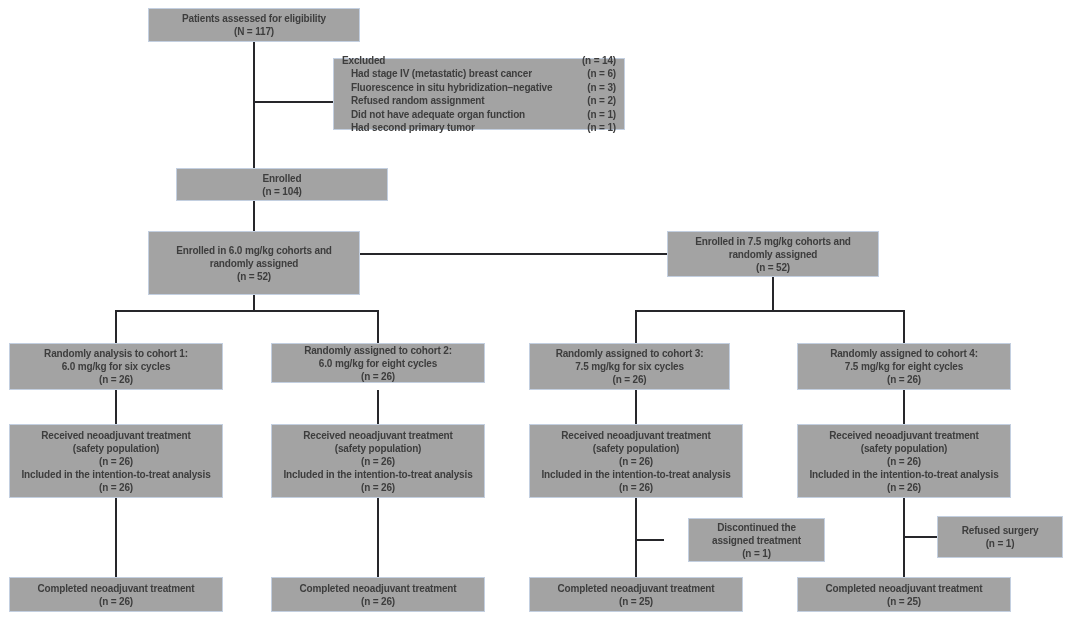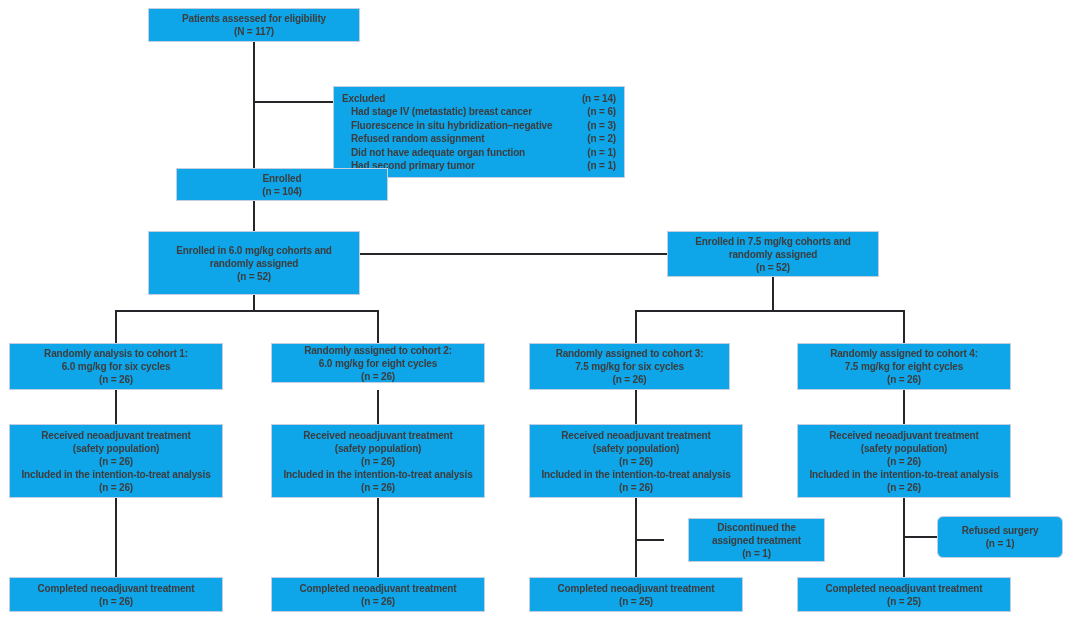--- a/index.html
+++ b/index.html
@@ -5,59 +5,59 @@
   html,body{margin:0;padding:0;background:#ffffff;}
   #canvas{
     position:relative;
     width:1080px;height:618px;
     background:#ffffff;
     font-family:"Liberation Sans", sans-serif;
     overflow:hidden;
   }
   .box{
     position:absolute;
-    background:#0ea5e9;
+    background:#a3a3a3;
     border:1px solid #c3cfe0;
     box-sizing:border-box;
     color:#3d3d3d;
     font-size:10px;
     font-weight:bold;
     letter-spacing:-0.15px;
     line-height:13px;
     display:flex;
     flex-direction:column;
     justify-content:center;
     align-items:center;
     text-align:center;
   }
   .box .ln{display:block;white-space:nowrap;}
   .vline,.hline{position:absolute;background:#26262a;}
   .vline{width:2px;}
   .hline{height:2px;}
 
   
   .b-elig{left:148px;top:8px;width:212px;height:34px;}
-  .b-excl{left:333px;top:58px;width:292px;height:92px;
+  .b-excl{left:333px;top:58px;width:292px;height:72px;
           justify-content:center;align-items:stretch;text-align:left;
-          padding:5px 8px;margin-top:28px;}
+          padding:5px 8px;}
   .b-excl .xrow{display:flex;justify-content:space-between;line-height:13.5px;}
   .b-excl .xrow.sub .xlabel{padding-left:9px;}
   .b-enr{left:148px;top:168px;width:212px;height:33px;margin-left:28px;}
   .b-c60{left:148px;top:231px;width:212px;height:64px;}
   .b-c75{left:667px;top:231px;width:212px;height:46px;}
   .b-co1{left:9px;top:343px;width:214px;height:47px;}
   .b-co2{left:271px;top:343px;width:214px;height:40px;}
   .b-co3{left:529px;top:343px;width:201px;height:47px;}
   .b-co4{left:797px;top:343px;width:214px;height:47px;}
   .b-rx1{left:9px;top:424px;width:214px;height:74px;}
   .b-rx2{left:271px;top:424px;width:214px;height:74px;}
   .b-rx3{left:529px;top:424px;width:214px;height:74px;}
   .b-rx4{left:797px;top:424px;width:214px;height:74px;}
   .b-disc{left:688px;top:518px;width:137px;height:44px;}
-  .b-ref{left:937px;top:516px;width:126px;height:42px;border-radius:6px;}
+  .b-ref{left:937px;top:516px;width:126px;height:42px;}
   .b-cp1{left:9px;top:577px;width:214px;height:35px;}
   .b-cp2{left:271px;top:577px;width:214px;height:35px;}
   .b-cp3{left:529px;top:577px;width:214px;height:35px;}
   .b-cp4{left:797px;top:577px;width:214px;height:35px;}
 
   
   .l-elig-enr{left:253px;top:42px;height:126px;}
   .l-excl{left:254px;top:101px;width:79px;}
   .l-enr-c60{left:253px;top:201px;height:30px;}
   .l-c60-c75{left:360px;top:253px;width:307px;}

